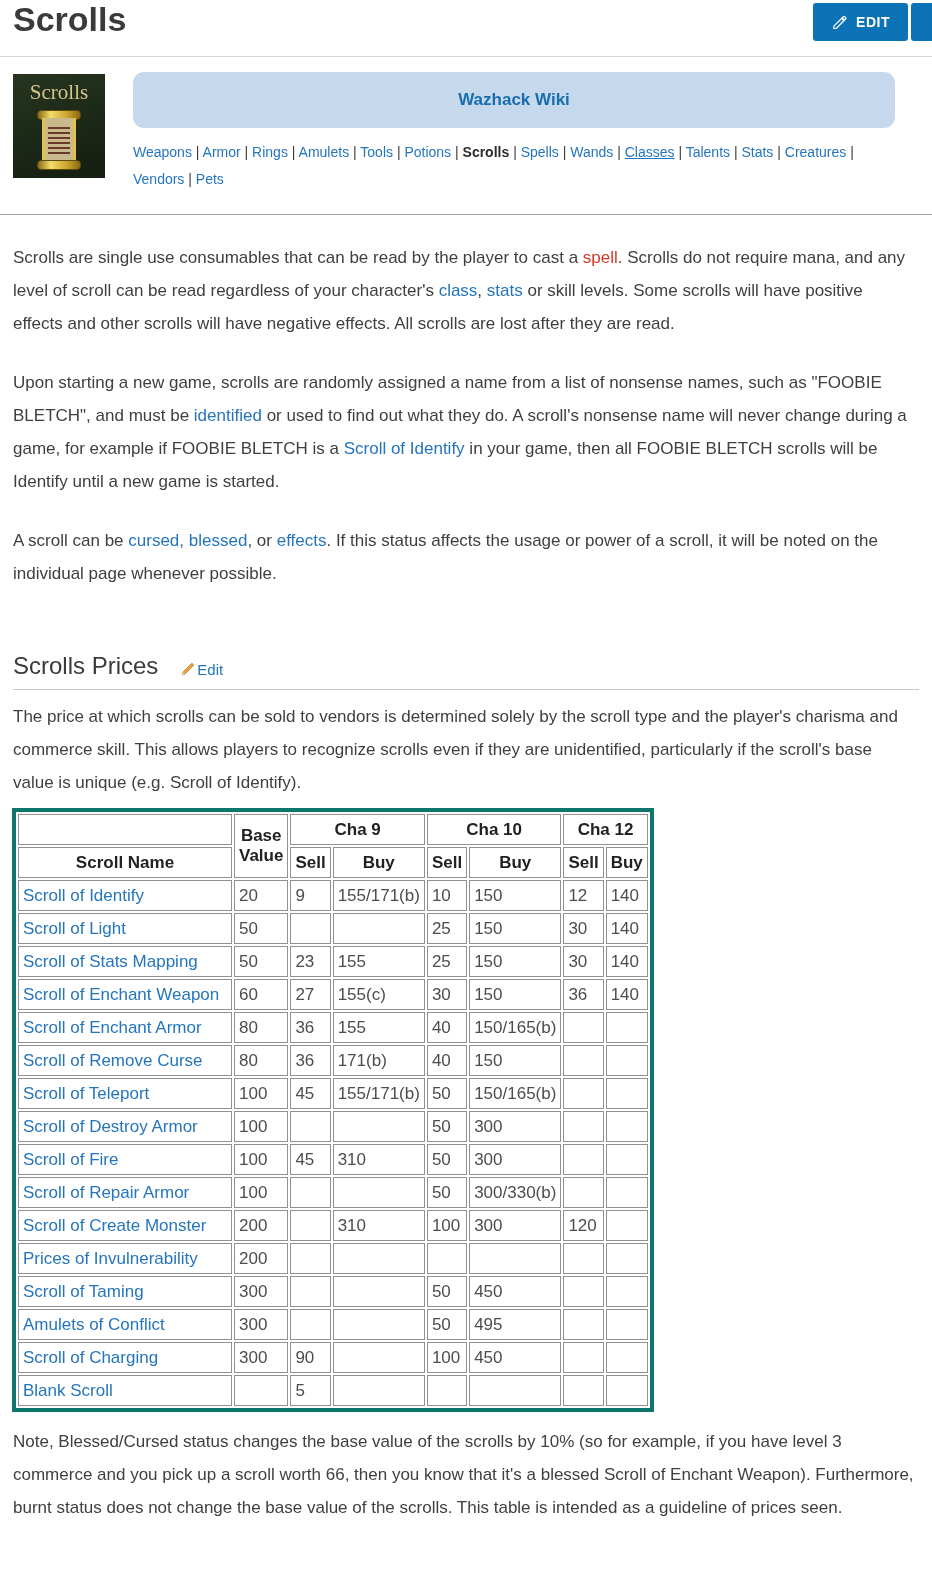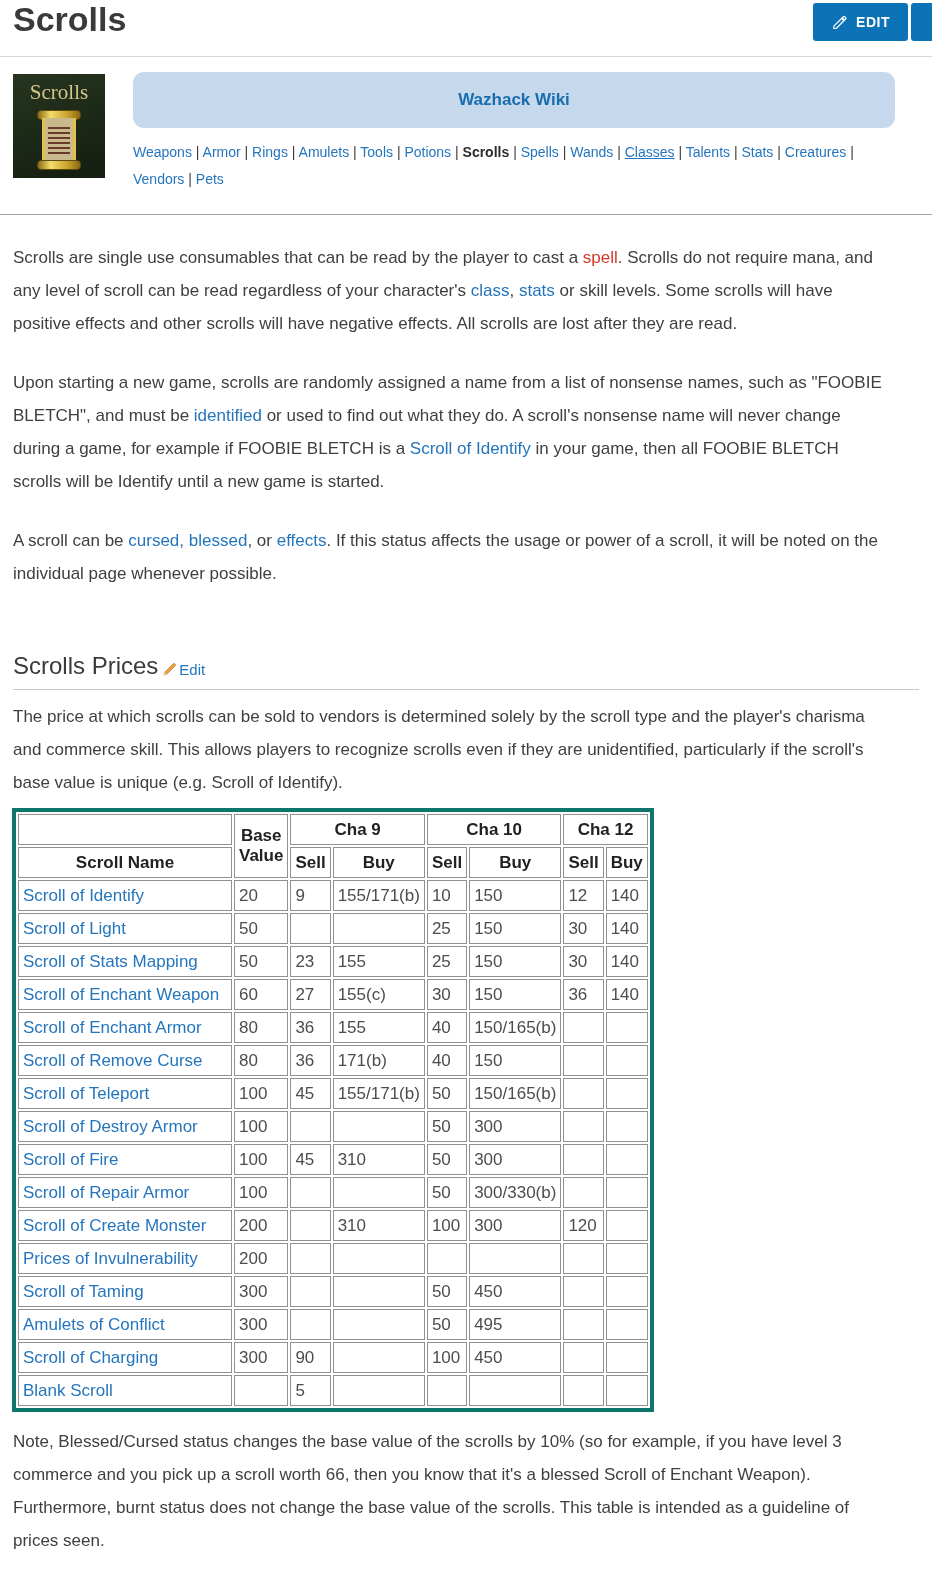--- a/index.html
+++ b/index.html
@@ -68,28 +68,28 @@
     color: #176dad; font-weight: bold; font-size: 17px; border-radius: 11px;
   }
   .navbox-links { padding-top: 11px; font-size: 14px; line-height: 27px; }
   .navbox-links a { color: #2575bd; text-decoration: none; }
   .navbox-links a.underline { text-decoration: underline; }
   .navbox-links .current { color: #2b2b2b; font-weight: bold; }
   .navbox-links .sep { color: #3b3b3b; }
   .rule-2 { border: none; border-top: 1px solid #a3a3a3; margin-top: 17px; }
 
   
-  .content { padding: 0 50px 0 13px; }
+  .content { padding: 0 18px 0 13px; }
   .content p { font-size: 17px; line-height: 33px; margin-top: 26px; color: #3f3f3f; }
   .content a { text-decoration: none; }
   .content a.link { color: #2575bd; }
   .content a.redlink { color: #d33a28; }
 
   
-  .section-heading-row { margin: 62px 13px 0 13px; display: flex; align-items: center; gap: 4px; }
+  .section-heading-row { margin: 62px 13px 0 13px; display: flex; align-items: center; gap: 22px; }
   .section-heading { font-size: 24px; font-weight: 500; color: #3a3a3a; }
   .section-edit { display: flex; align-items: center; gap: 1px; text-decoration: none; margin-top: 6px; }
   .section-edit span { color: #2575bd; font-size: 15px; }
   .rule-3 { border: none; border-top: 1px solid #c9c9c9; margin: 9px 13px 0 13px; }
   .intro { margin-top: 10px !important; }
 
   
   .prices-table {
     margin: 9px 0 0 12px;
     border-collapse: separate; border-spacing: 2px;

